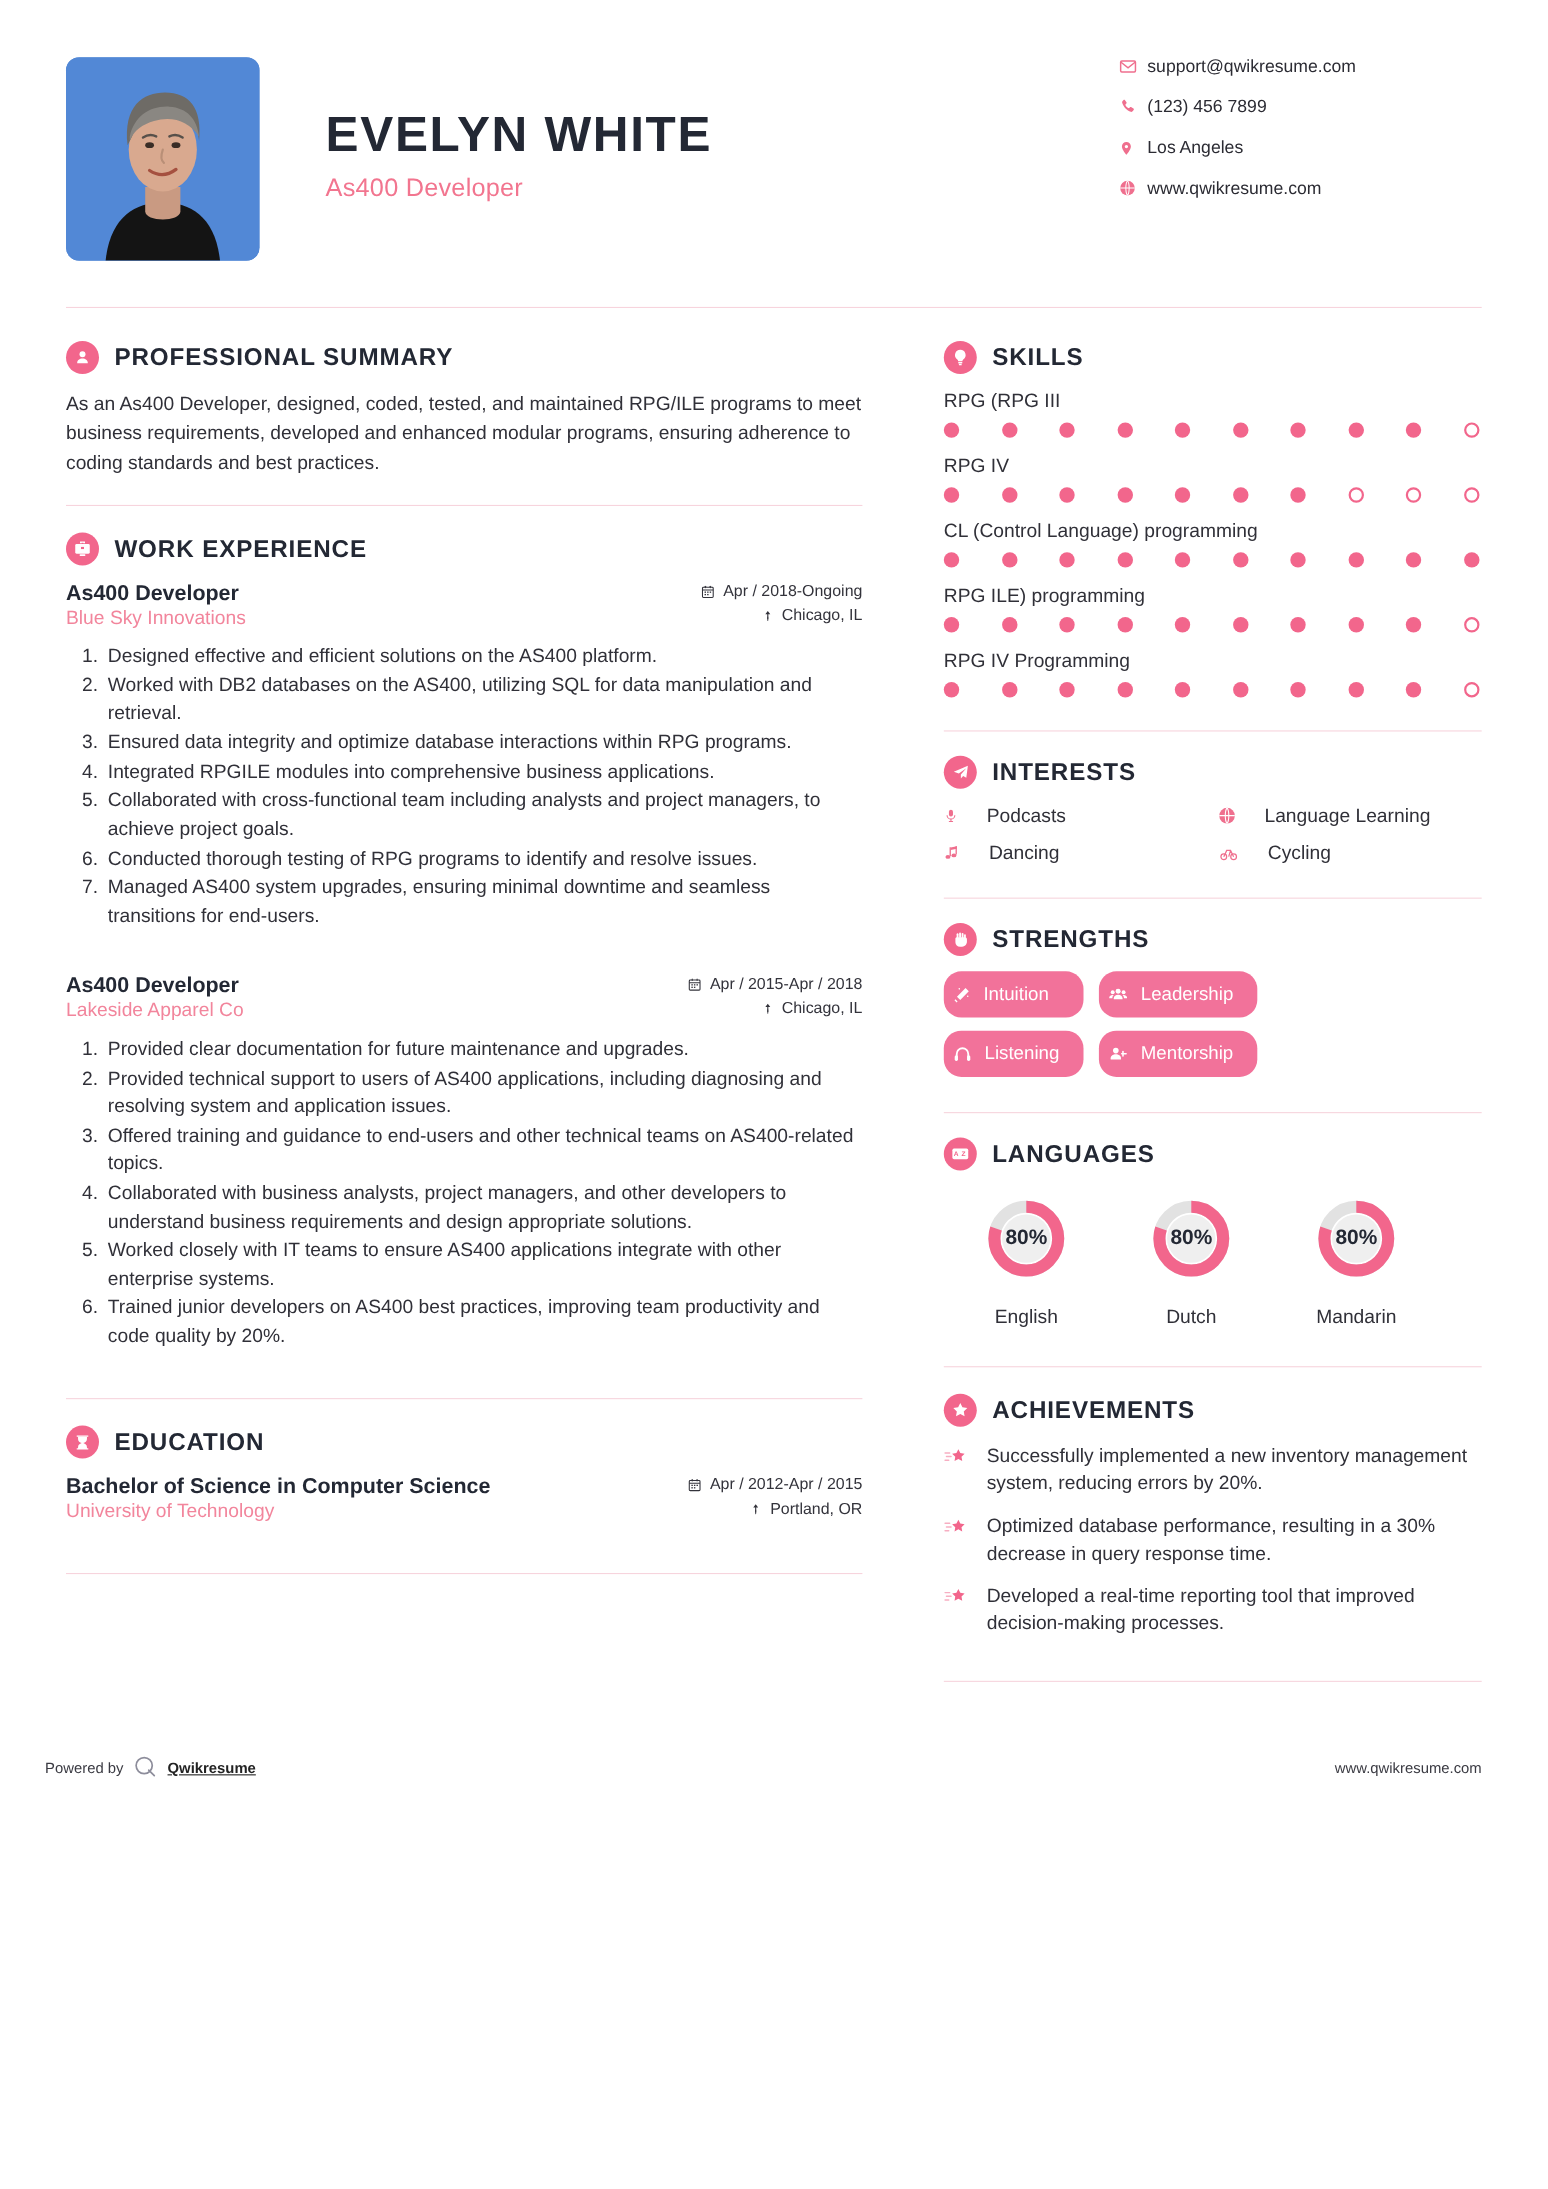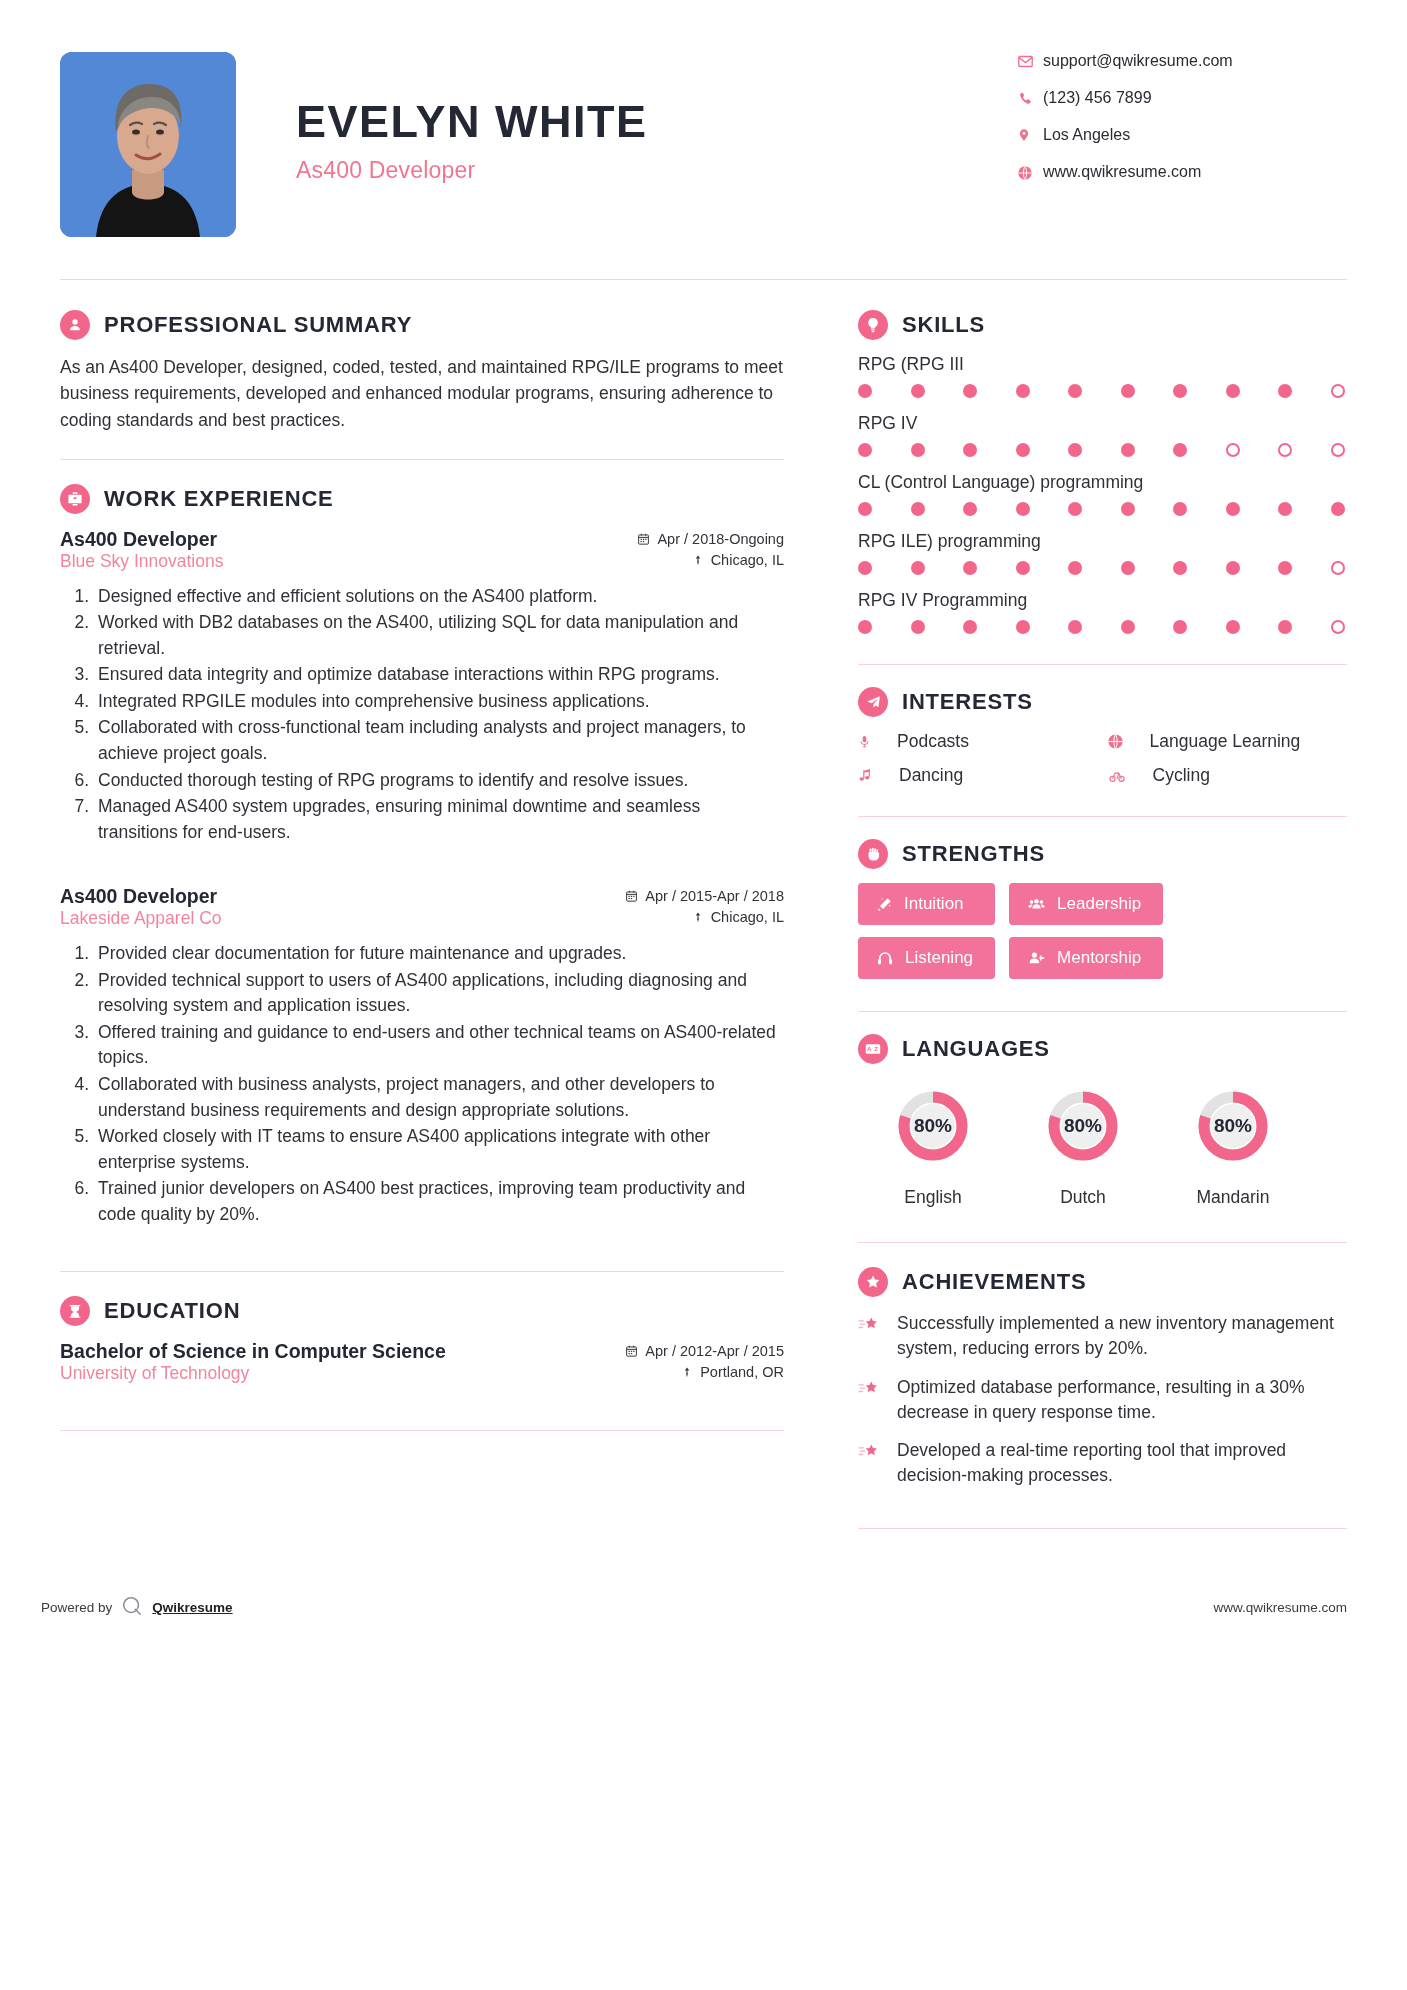--- a/index.html
+++ b/index.html
@@ -52,21 +52,21 @@
     margin-top: 12px;
     letter-spacing: .2px;
   }
   .contact {
     flex: 0 0 auto;
     width: 330px;
     padding-top: 0px;
   }
   .contact-row {
     display: flex;
-    align-items: flex-end;
+    align-items: flex-start;
     margin-bottom: 19px;
     font-size: 16px;
     color: #2b2b33;
   }
   .contact-ico {
     width: 26px;
     flex: 0 0 26px;
     display:flex; align-items:center; justify-content:flex-start;
     color: #ef6f8e;
   }
@@ -202,22 +202,22 @@
   .strengths-grid {
     display: grid;
     grid-template-columns: auto auto;
     justify-content: start;
     gap: 12px 14px;
     margin-top: 8px;
   }
   .strength {
     background: #f2729a;
     color: #ffffff;
-    border-radius: 4px;
-    padding: 11px 22px 11px 18px;
+    border-radius: 16px;
+    padding: 11px 22px 11px 8px;
     font-size: 17px;
     display: flex;
     align-items: center;
     gap: 11px;
   }
   .strength svg { display:block; }
 
   
   .langs {
     display: flex;

